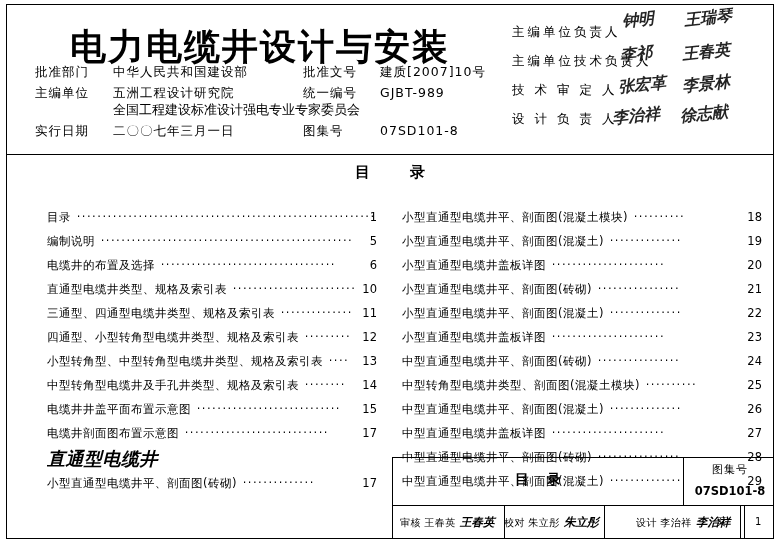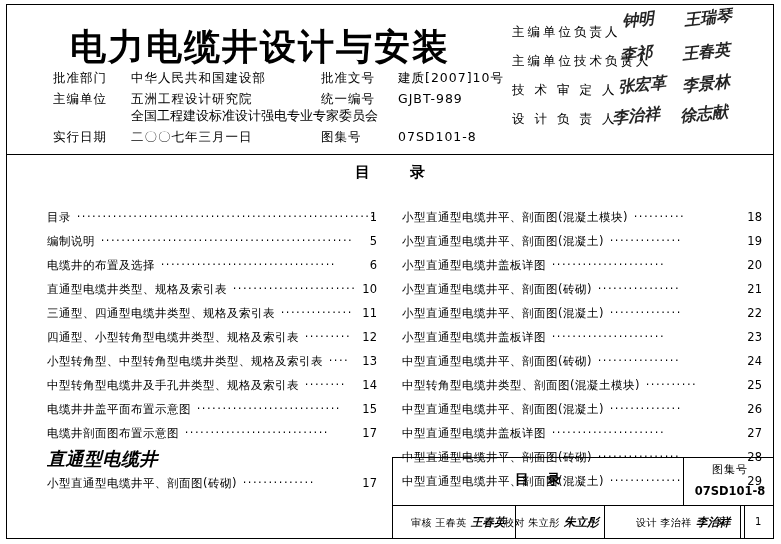--- a/index.html
+++ b/index.html
@@ -40,25 +40,24 @@
     width: 470px;
     text-align: center;
     font-family: Liberation Serif, serif;
     font-size: 36px;
     font-weight: bold;
     letter-spacing: 2px;
   }
   .meta {
     position: absolute;
     left: 28px;
-    top: 62px;
+    top: 56px;
     width: 480px;
     font-size: 12.5px;
     font-family: "DejaVu Sans", "Liberation Sans", sans-serif;
-    margin-left: 18px;
   }
   .meta-row {
     position: relative;
     height: 21px;
     line-height: 21px;
     white-space: nowrap;
   }
   .meta .lbl {
     display: inline-block;
     width: 74px;
@@ -427,21 +426,21 @@
   </div>
 
   <div class="footer">
     <div class="footer-top">
       <div class="ft-title">目录</div>
       <div class="ft-sep"></div>
       <div class="ft-label">图集号</div>
       <div class="ft-value">07SD101-8</div>
     </div>
     <div class="footer-bottom">
-      <div class="fb-cell" style="left:15px; width:108px;">
+      <div class="fb-cell" style="left:4px; width:108px;">
         <span class="fl">审核</span>
         <span class="fl">王春英</span>
         <span class="sig">王春英</span>
       </div>
       <div class="fb-cell" style="left:108px; width:104px;">
         <span class="fl">校对</span>
         <span class="fl">朱立彤</span>
         <span class="sig">朱立彤</span>
       </div>
       <div class="fb-cell" style="left:212px; width:108px;margin-left:28px;">

